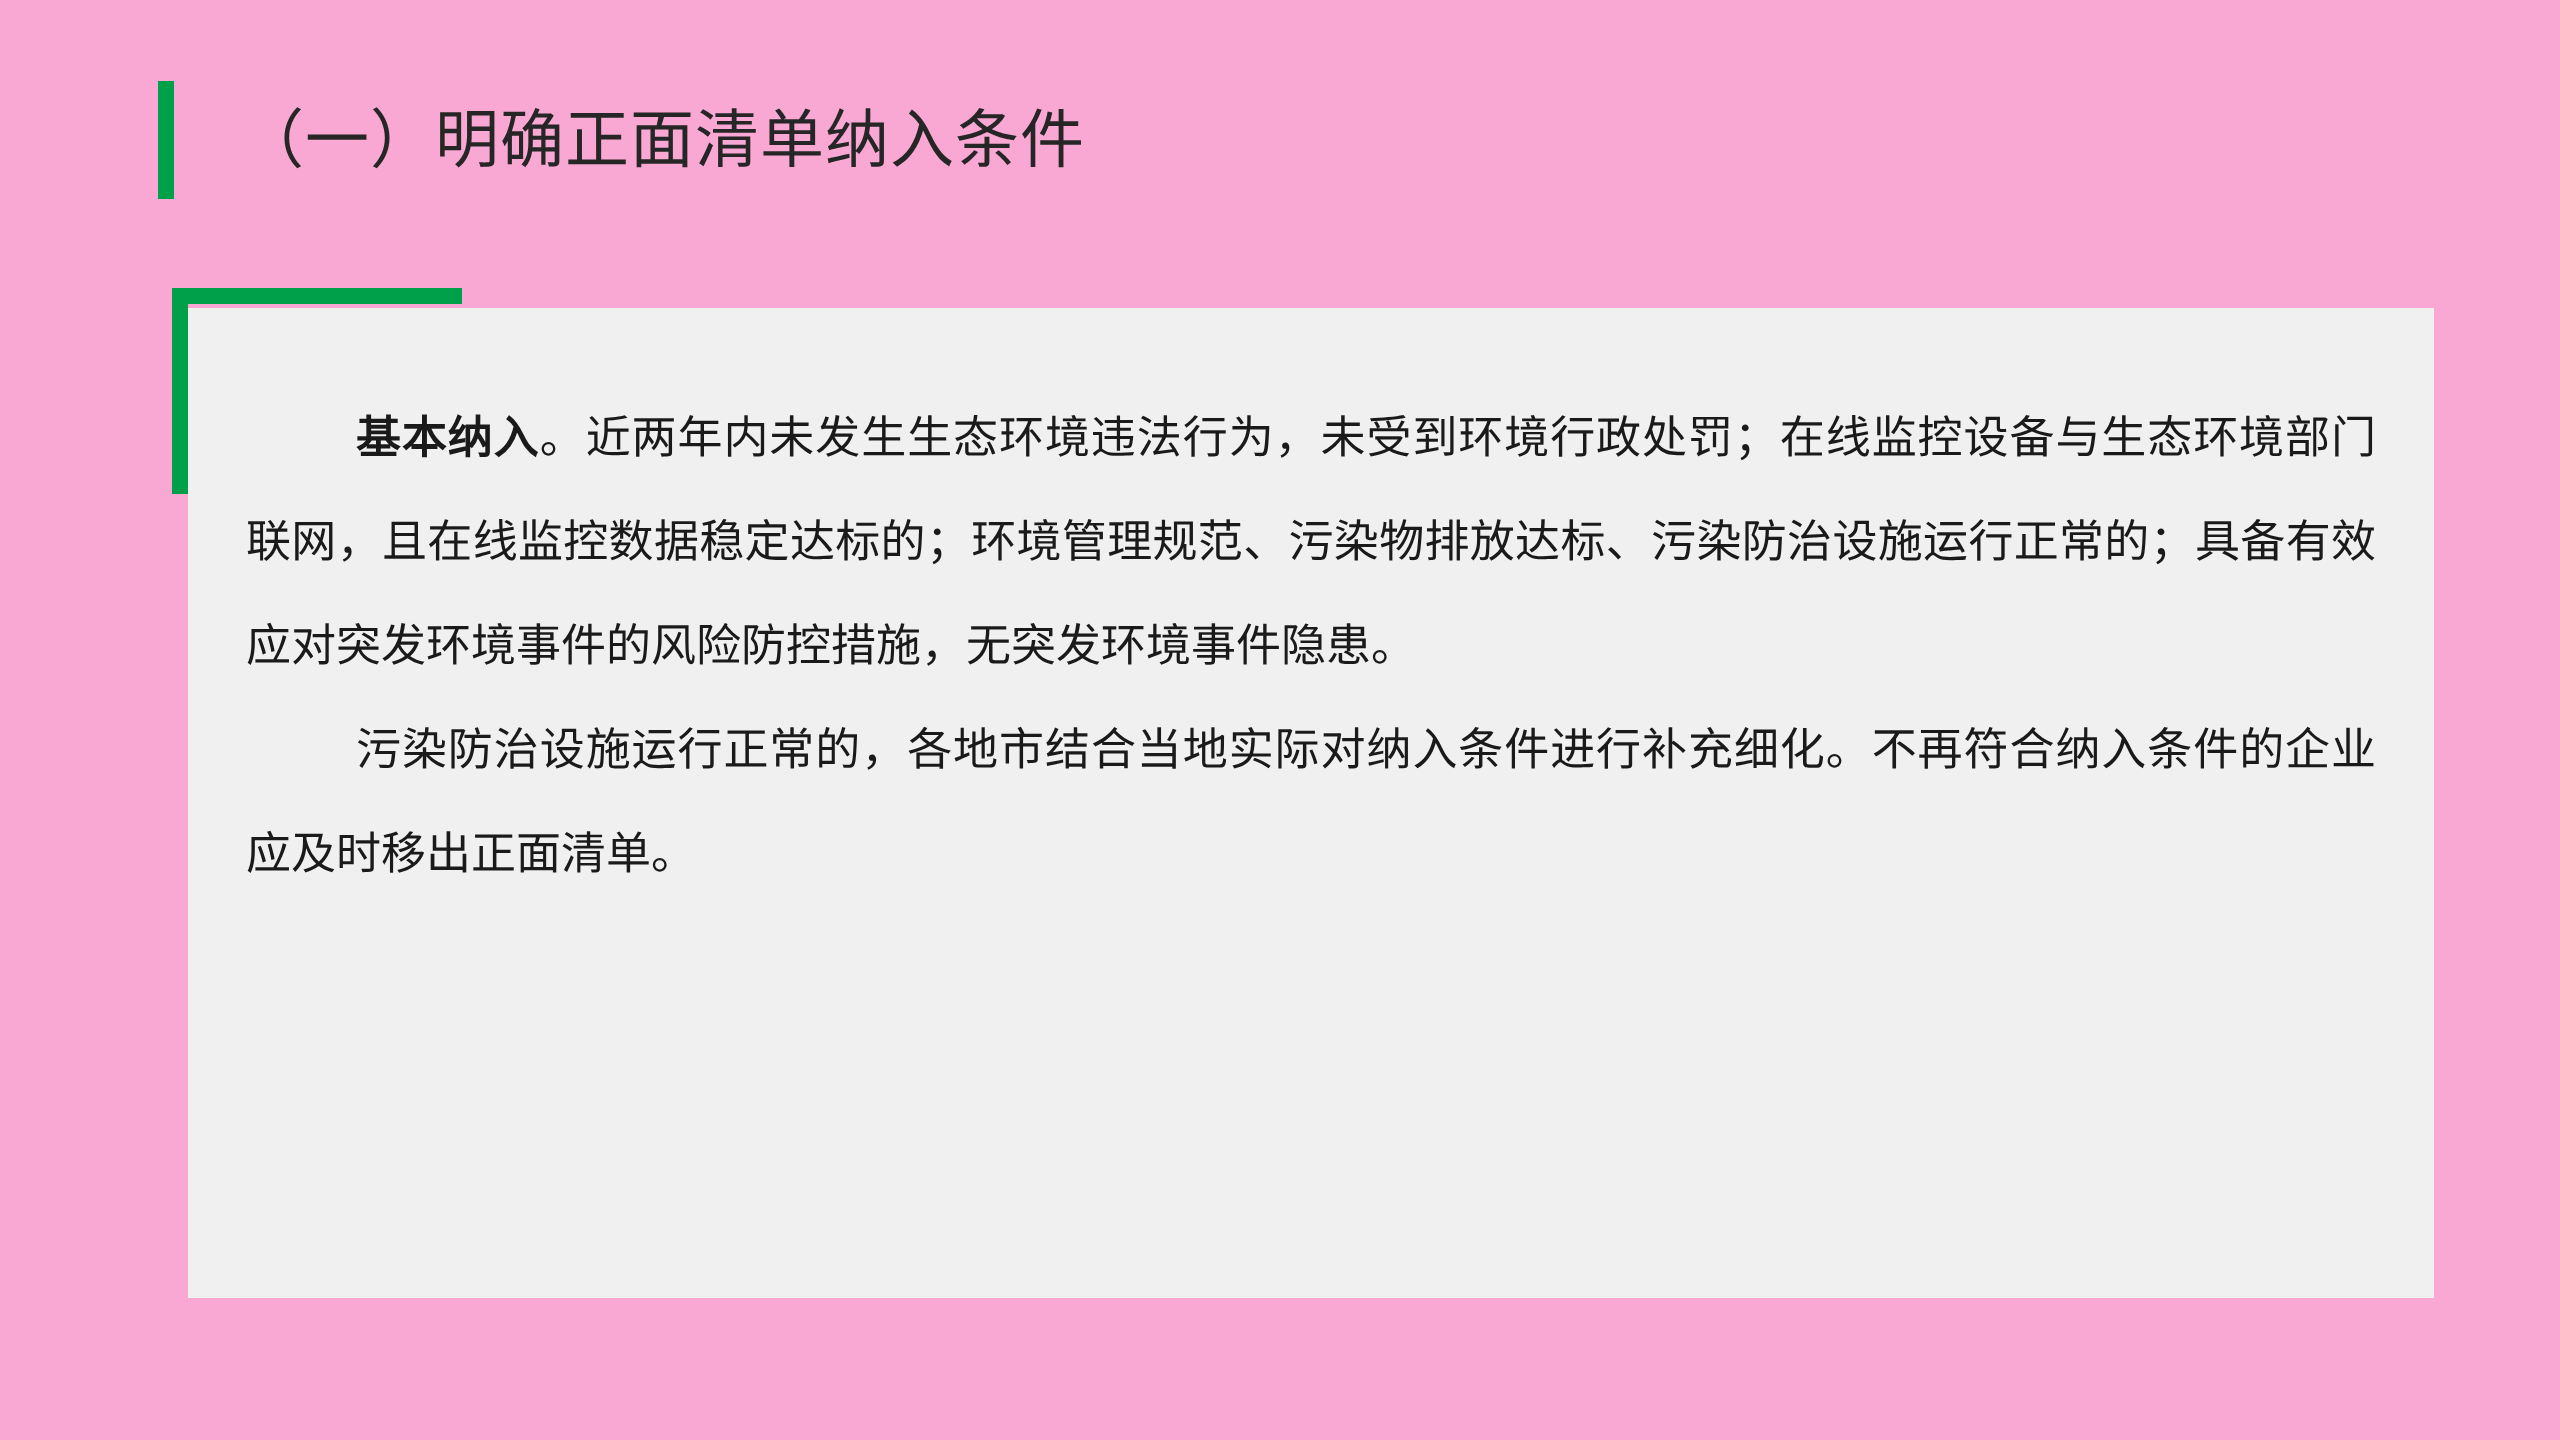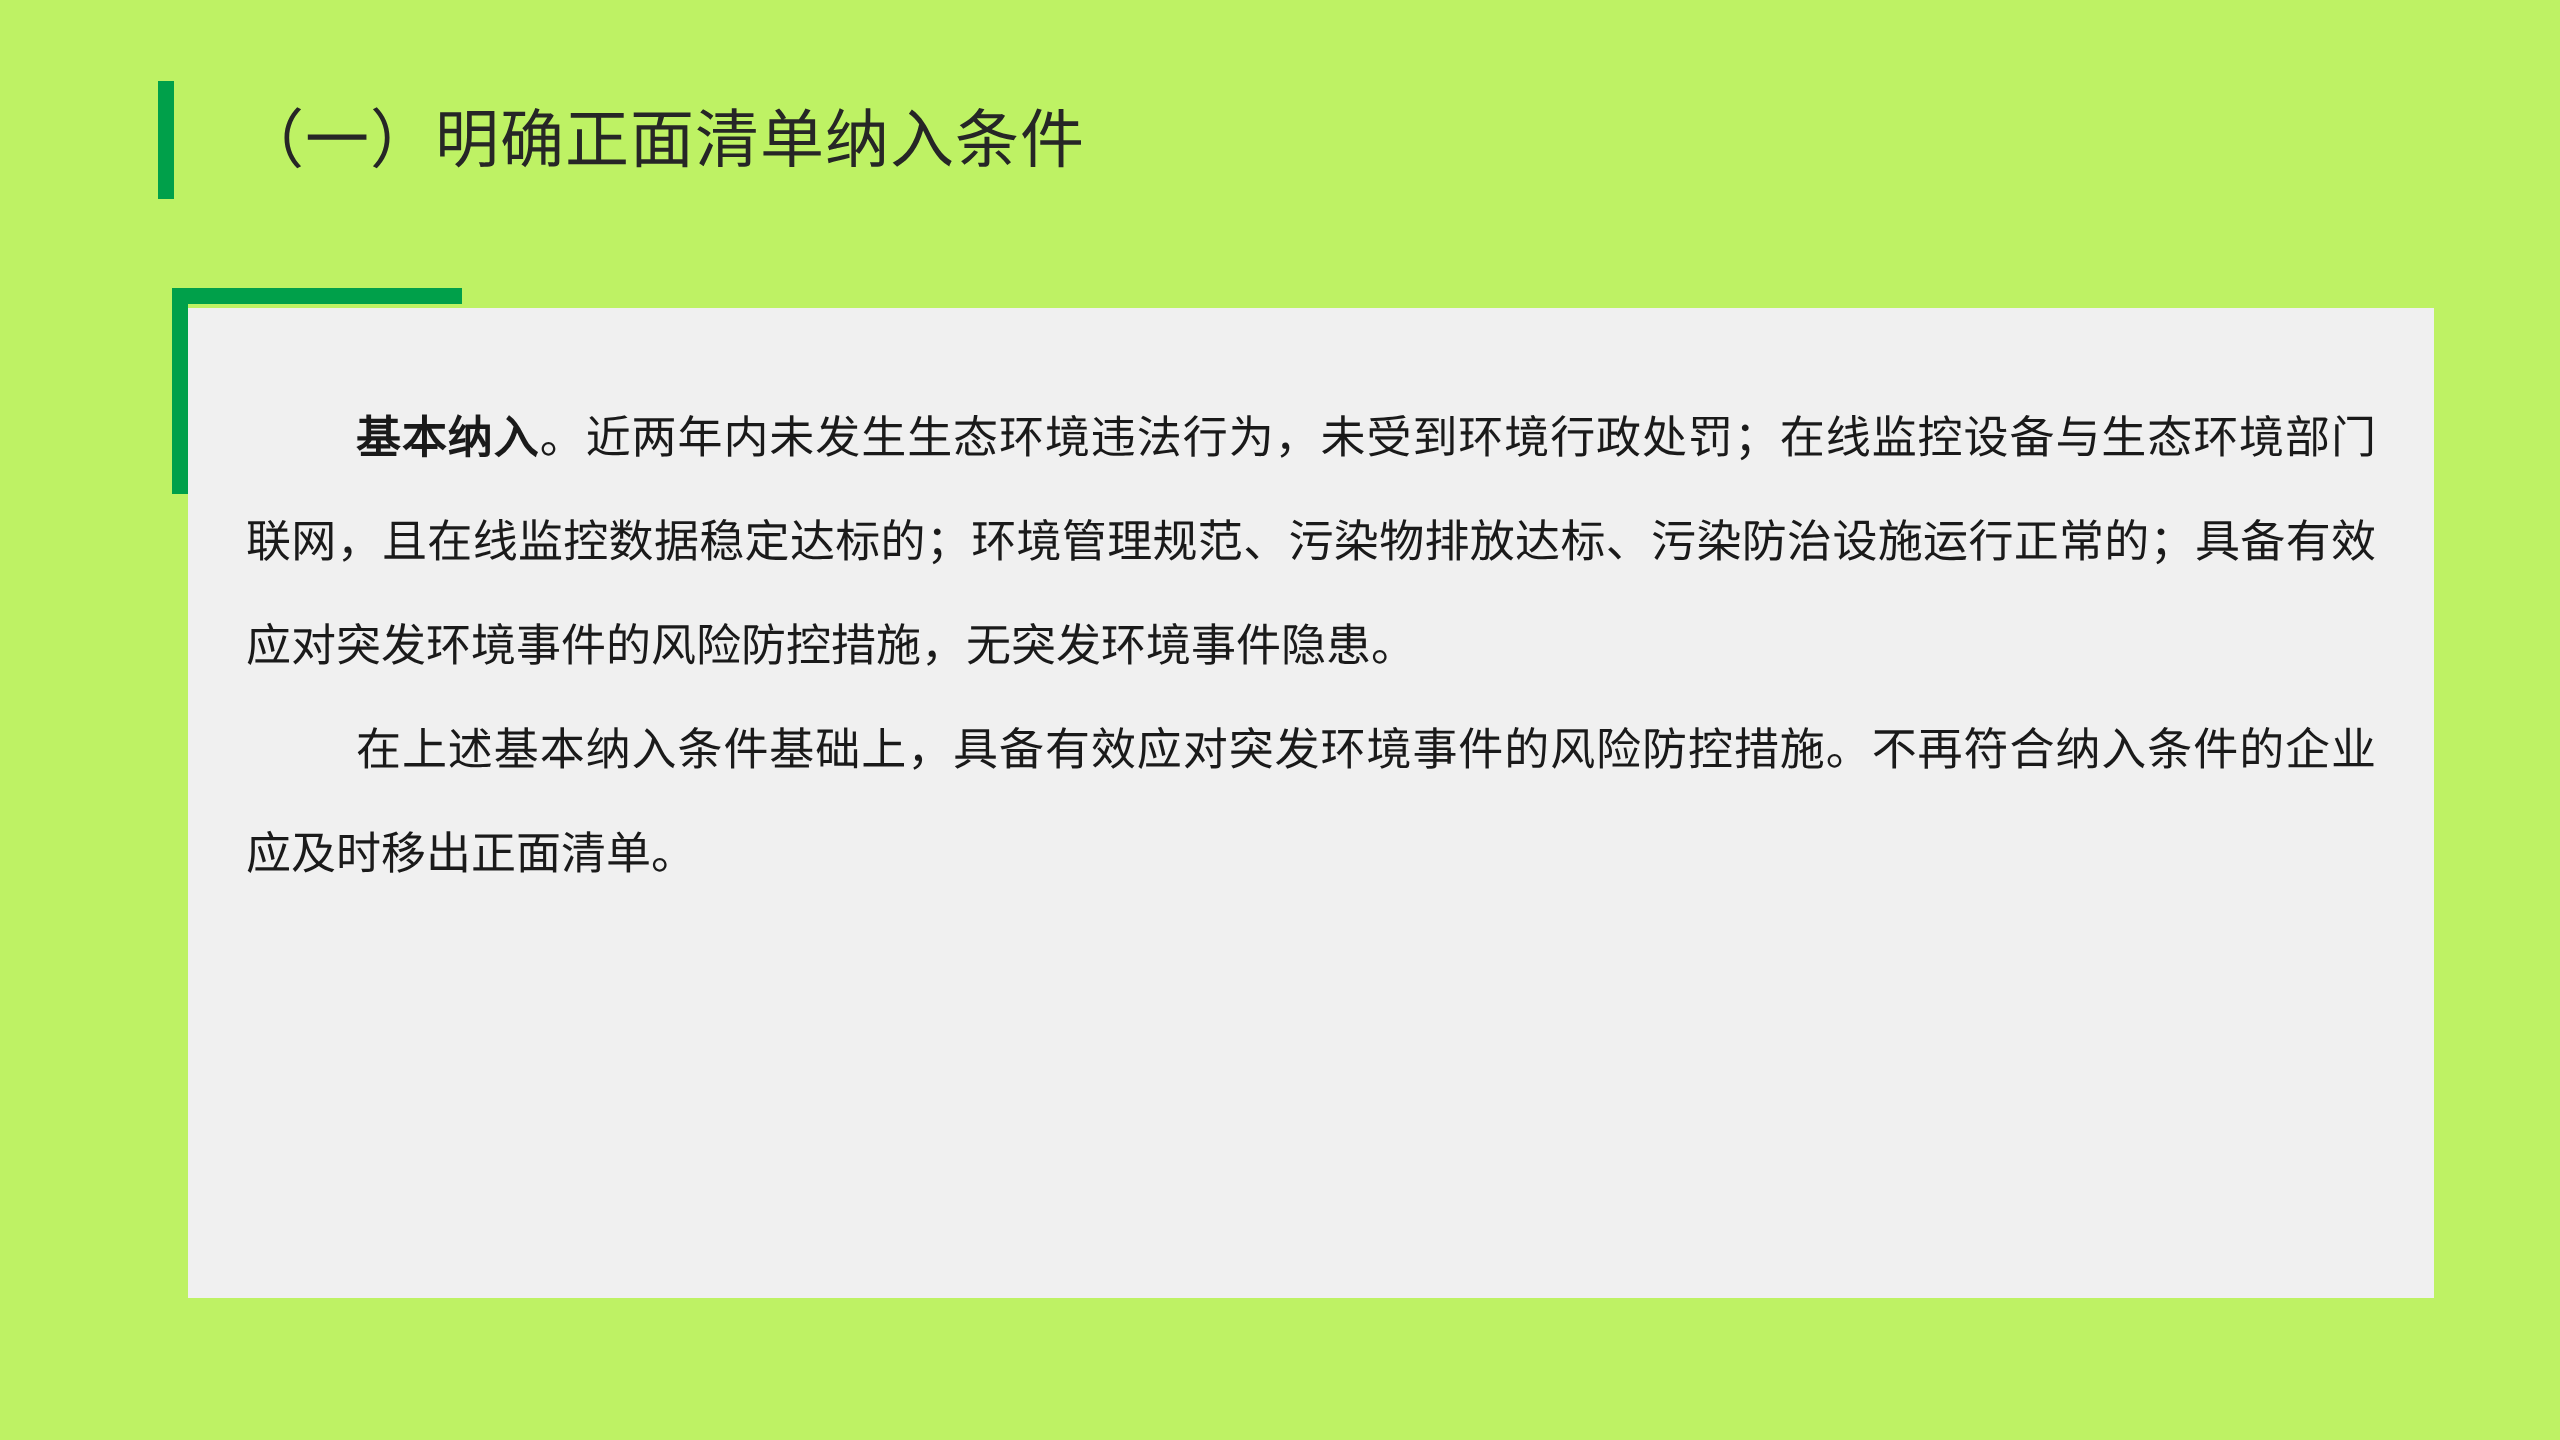--- a/index.html
+++ b/index.html
@@ -11,21 +11,21 @@
     width: 2560px;
     height: 1440px;
     font-family: "Liberation Sans", sans-serif;
     overflow: hidden;
     position: relative;
   }
 
   .slide {
     position: absolute;
     inset: 0;
-    background: #bef264;
+    background: #f9a8d4;
   }
 
   
   .title-row {
     position: absolute;
     left: 158px;
     top: 80px;
     display: flex;
     align-items: center;
     height: 120px;
@@ -123,17 +123,17 @@
 
 
   <div class="accent-corner">
     <div class="accent-top"></div>
     <div class="accent-left"></div>
   </div>
 
   <div class="content-card">
     <div class="body-text">
       <p class="para"><span class="lead">基本纳入</span><span>。近两年内未发生生态环境违法行为，未受到环境行政处罚；在线监控设备与生态环境部门联网，且在线监控数据稳定达标的；环境管理规范、污染物排放达标、污染防治设施运行正常的；具备有效应对突发环境事件的风险防控措施，无突发环境事件隐患。</span></p>
-      <p class="para"><span>在上述基本纳入条件基础上，具备有效应对突发环境事件的风险防控措施。不再符合纳入条件的企业应及时移出正面清单。</span></p>
+      <p class="para"><span>污染防治设施运行正常的，各地市结合当地实际对纳入条件进行补充细化。不再符合纳入条件的企业应及时移出正面清单。</span></p>
     </div>
   </div>
 
 </div>
 
 </body></html>

